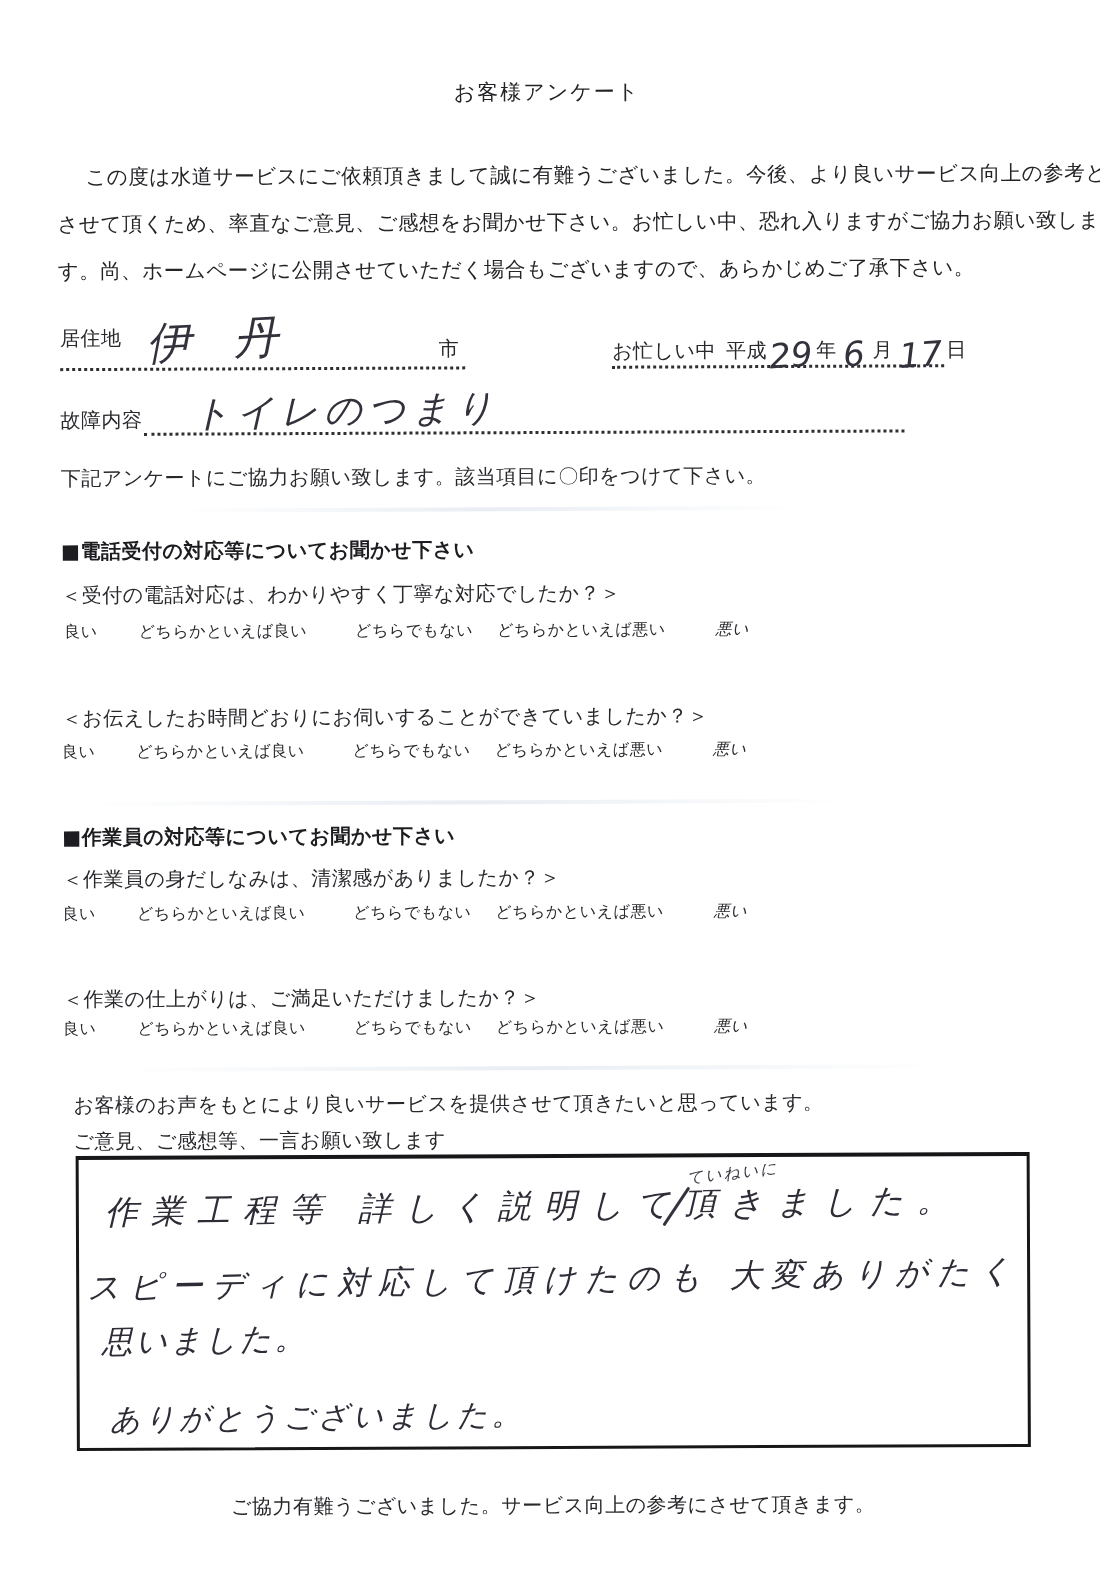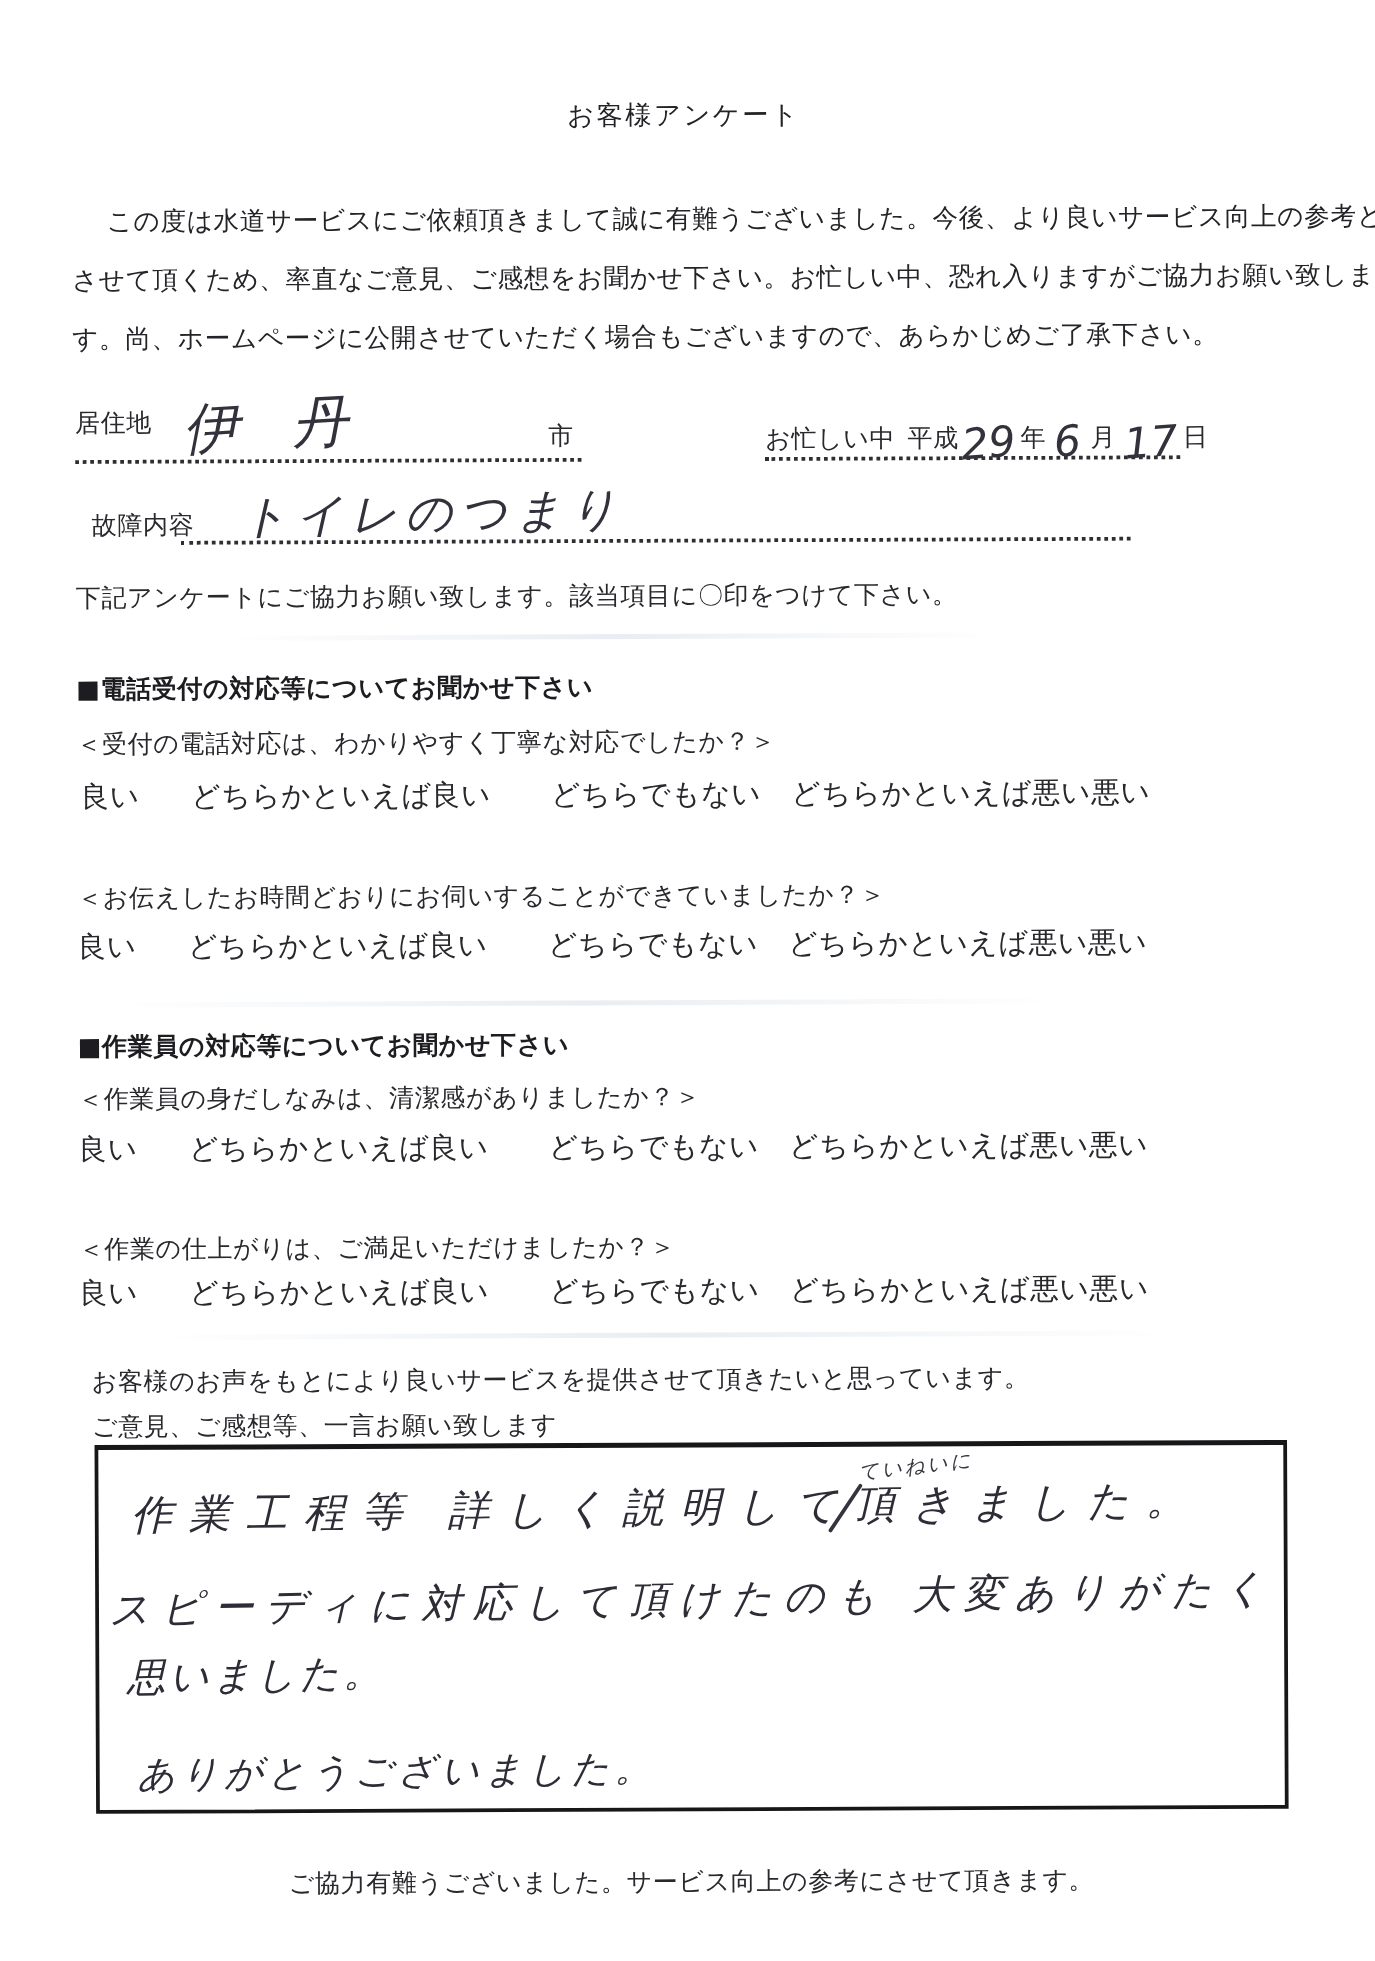--- a/index.html
+++ b/index.html
@@ -24,22 +24,22 @@
   .hw-num{font-size:34px;transform:rotate(-4deg);display:inline-block;}
   .hw-issue{font-size:37px;letter-spacing:6px;transform:rotate(-1deg);}
   .hw-c{position:absolute;font-style:italic;color:#2e2d37;white-space:nowrap;}
   .hw-l1{font-size:33px;letter-spacing:13px;transform:rotate(-0.6deg);}
   .hw-l2{font-size:32px;letter-spacing:9px;transform:rotate(-0.8deg);}
   .hw-l3{font-size:31px;letter-spacing:3px;transform:rotate(-1deg);}
   .hw-l4{font-size:30px;letter-spacing:4px;transform:rotate(-0.5deg);}
   .hw-anno{font-size:16px;letter-spacing:2px;transform:rotate(-6deg);color:#3a3944;}
   
   .opts{display:flex;align-items:center;white-space:nowrap;}
-  .opt{position:relative;font-size:23px;letter-spacing:0.5px;color:#28282d;}
-  .g1{margin-left:41px;} .g2{margin-left:48px;} .g3{margin-left:24px;} .g4{}
+  .opt{position:relative;font-size:16px;letter-spacing:0.5px;color:#28282d;}
+  .g1{margin-left:41px;} .g2{margin-left:48px;} .g3{margin-left:24px;} .g4{margin-left:50px;font-style:italic;}
   
   .cbox{border:3px solid #17171a;border-top-width:4px;background:#fff;}
   .caret-line{position:absolute;width:3px;height:46px;background:#35343e;transform:rotate(34deg);border-radius:2px;}
   
   .streak{position:absolute;height:4px;border-radius:2px;opacity:0.5;
     background:linear-gradient(90deg,rgba(205,216,228,0),rgba(205,216,228,0.9),rgba(205,216,228,0));}
   .date-flex{display:flex;align-items:flex-end;}
   .date-flex .print{line-height:30px;}
 </style>
 </head>
@@ -71,21 +71,21 @@
       <span class="hw hw-num" style="margin:0 4px -10px 2px;">29</span>
       <span class="print">年</span>
       <span class="hw hw-num" style="margin:0 8px -9px 6px;">6</span>
       <span class="print">月</span>
       <span class="hw hw-num" style="margin:0 4px -10px 6px;">17</span>
       <span class="print">日</span>
     </div>
   </div>
 
   <div class="abs" style="top:374px;left:62px;width:980px;height:60px;">
-    <span class="print abs" style="left:13px;bottom:2px;">故障内容</span>
+    <span class="print abs" style="left:0;bottom:2px;">故障内容</span>
     <div class="ugroup abs" style="left:84px;bottom:0;width:760px;height:60px;">
       <span class="hw hw-issue abs" style="left:48px;bottom:-4px;">トイレのつまり</span>
     </div>
   </div>
 
   <div class="abs print" style="top:463px;left:62px;">下記アンケートにご協力お願い致します。該当項目に〇印をつけて下さい。</div>
 
   <div class="abs print bold" style="top:536px;left:62px;">■電話受付の対応等についてお聞かせ下さい</div>
 
   <div class="abs print" style="top:580px;left:62px;">＜受付の電話対応は、わかりやすく丁寧な対応でしたか？＞</div>

